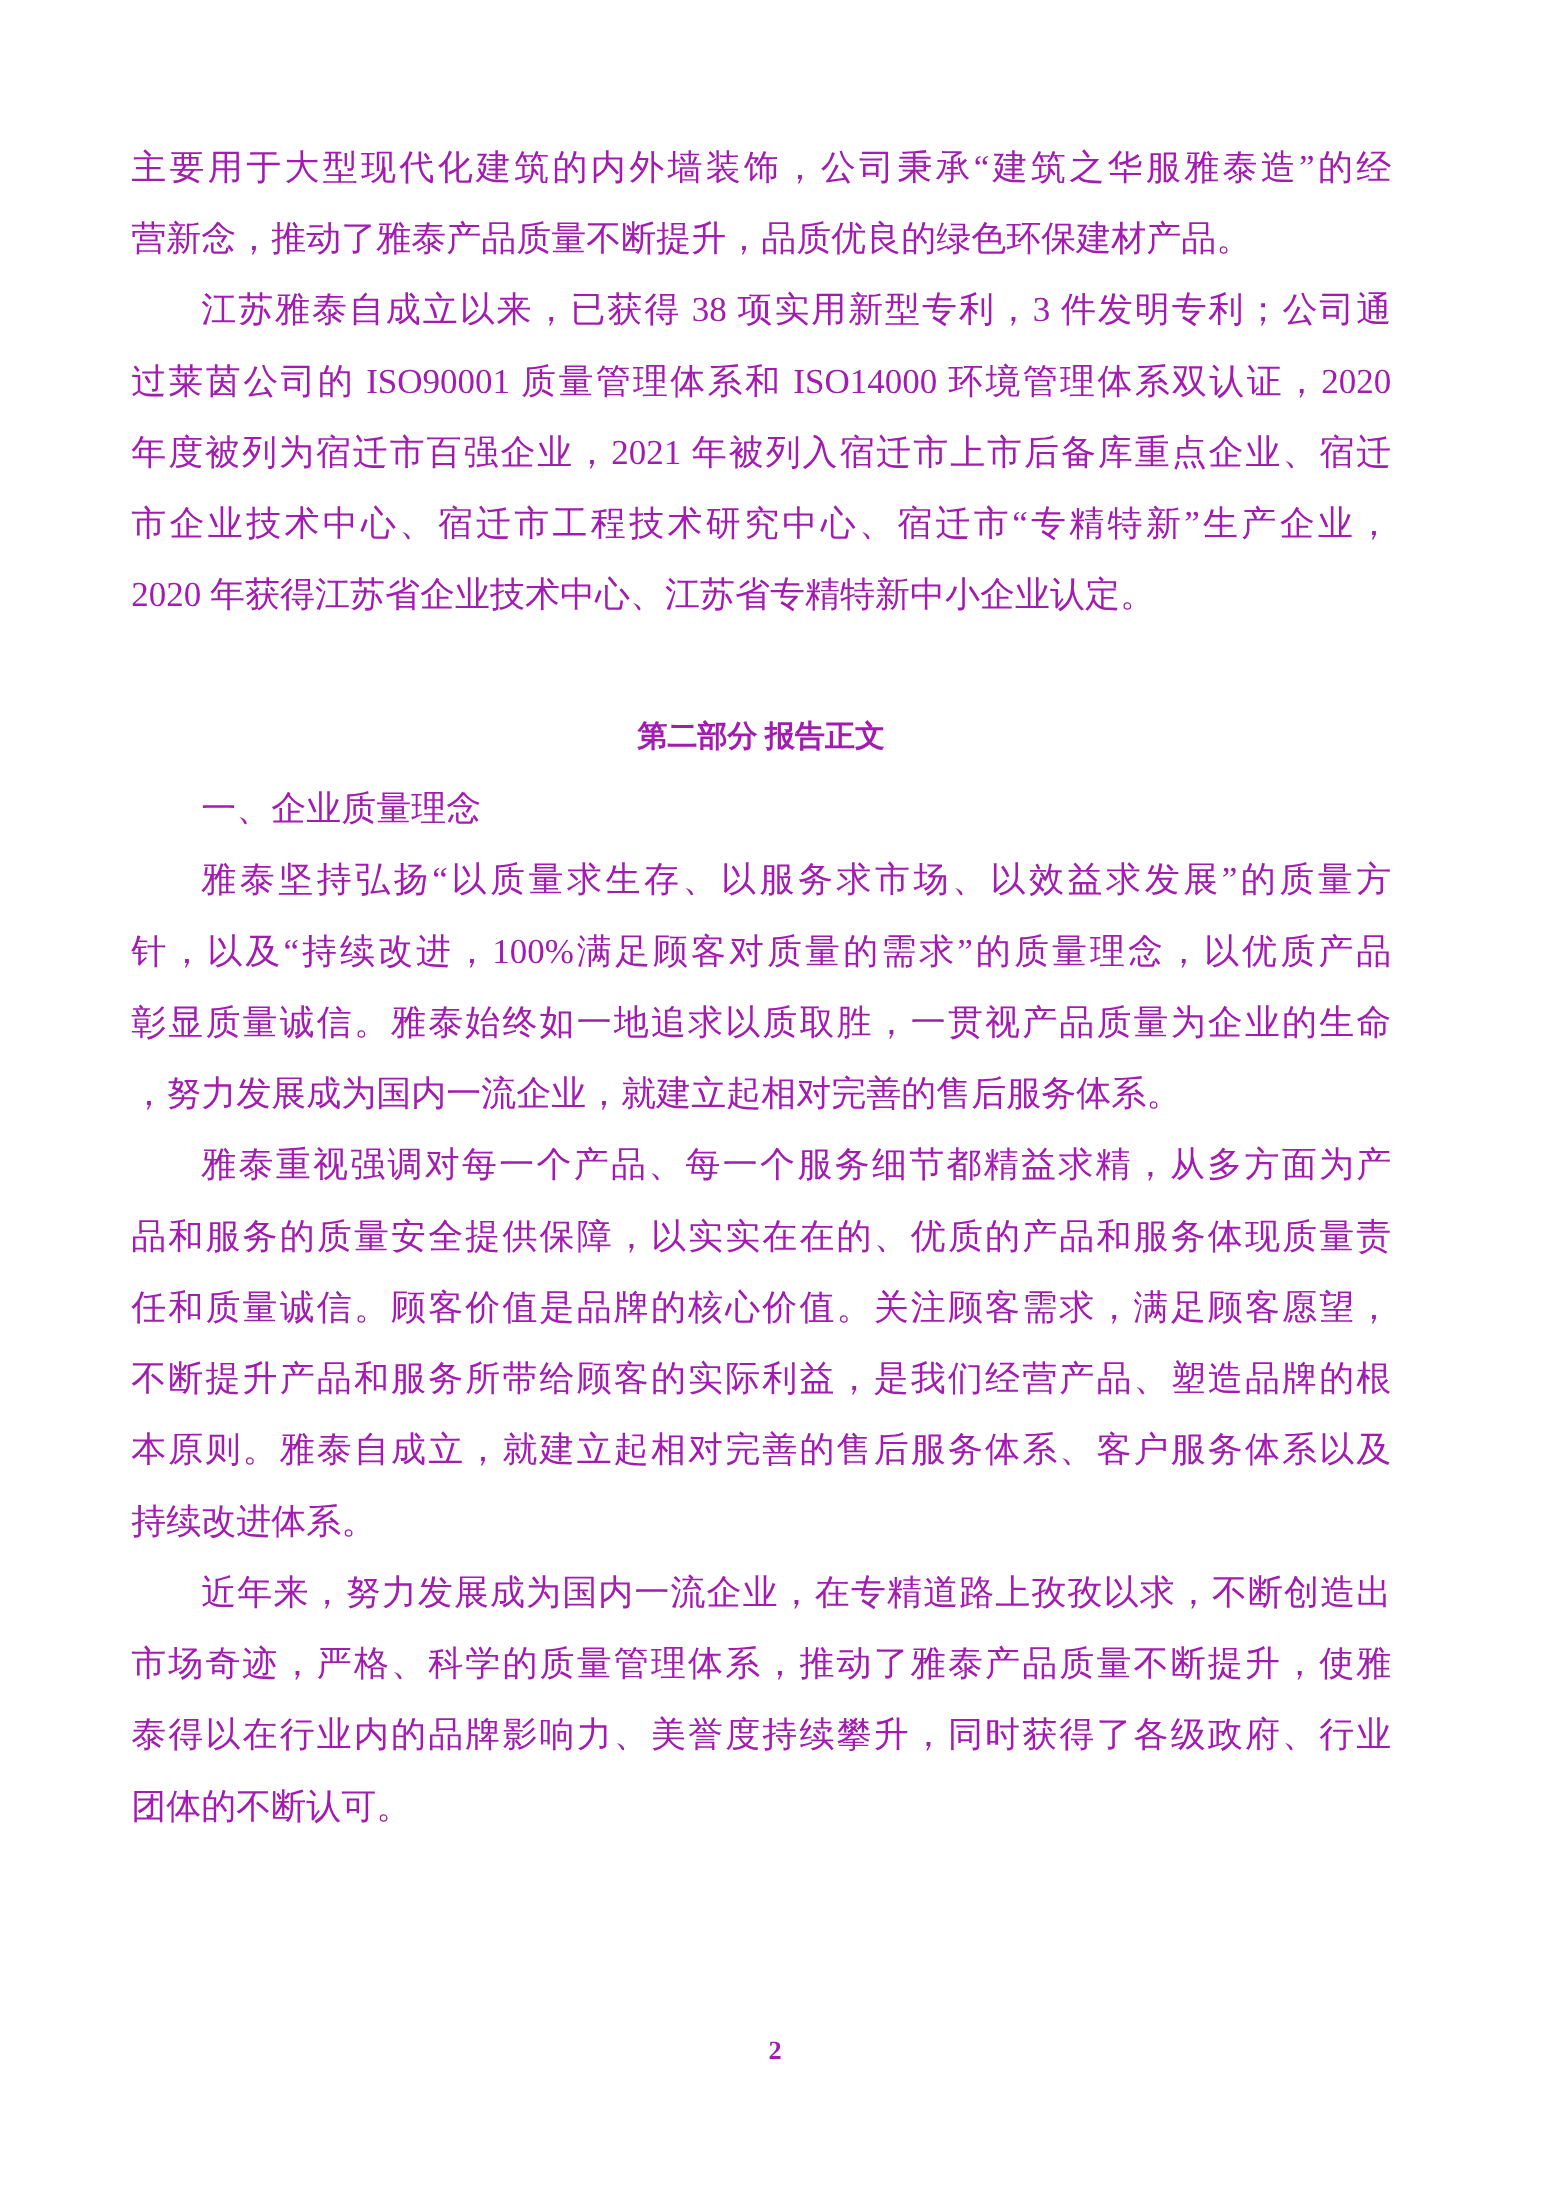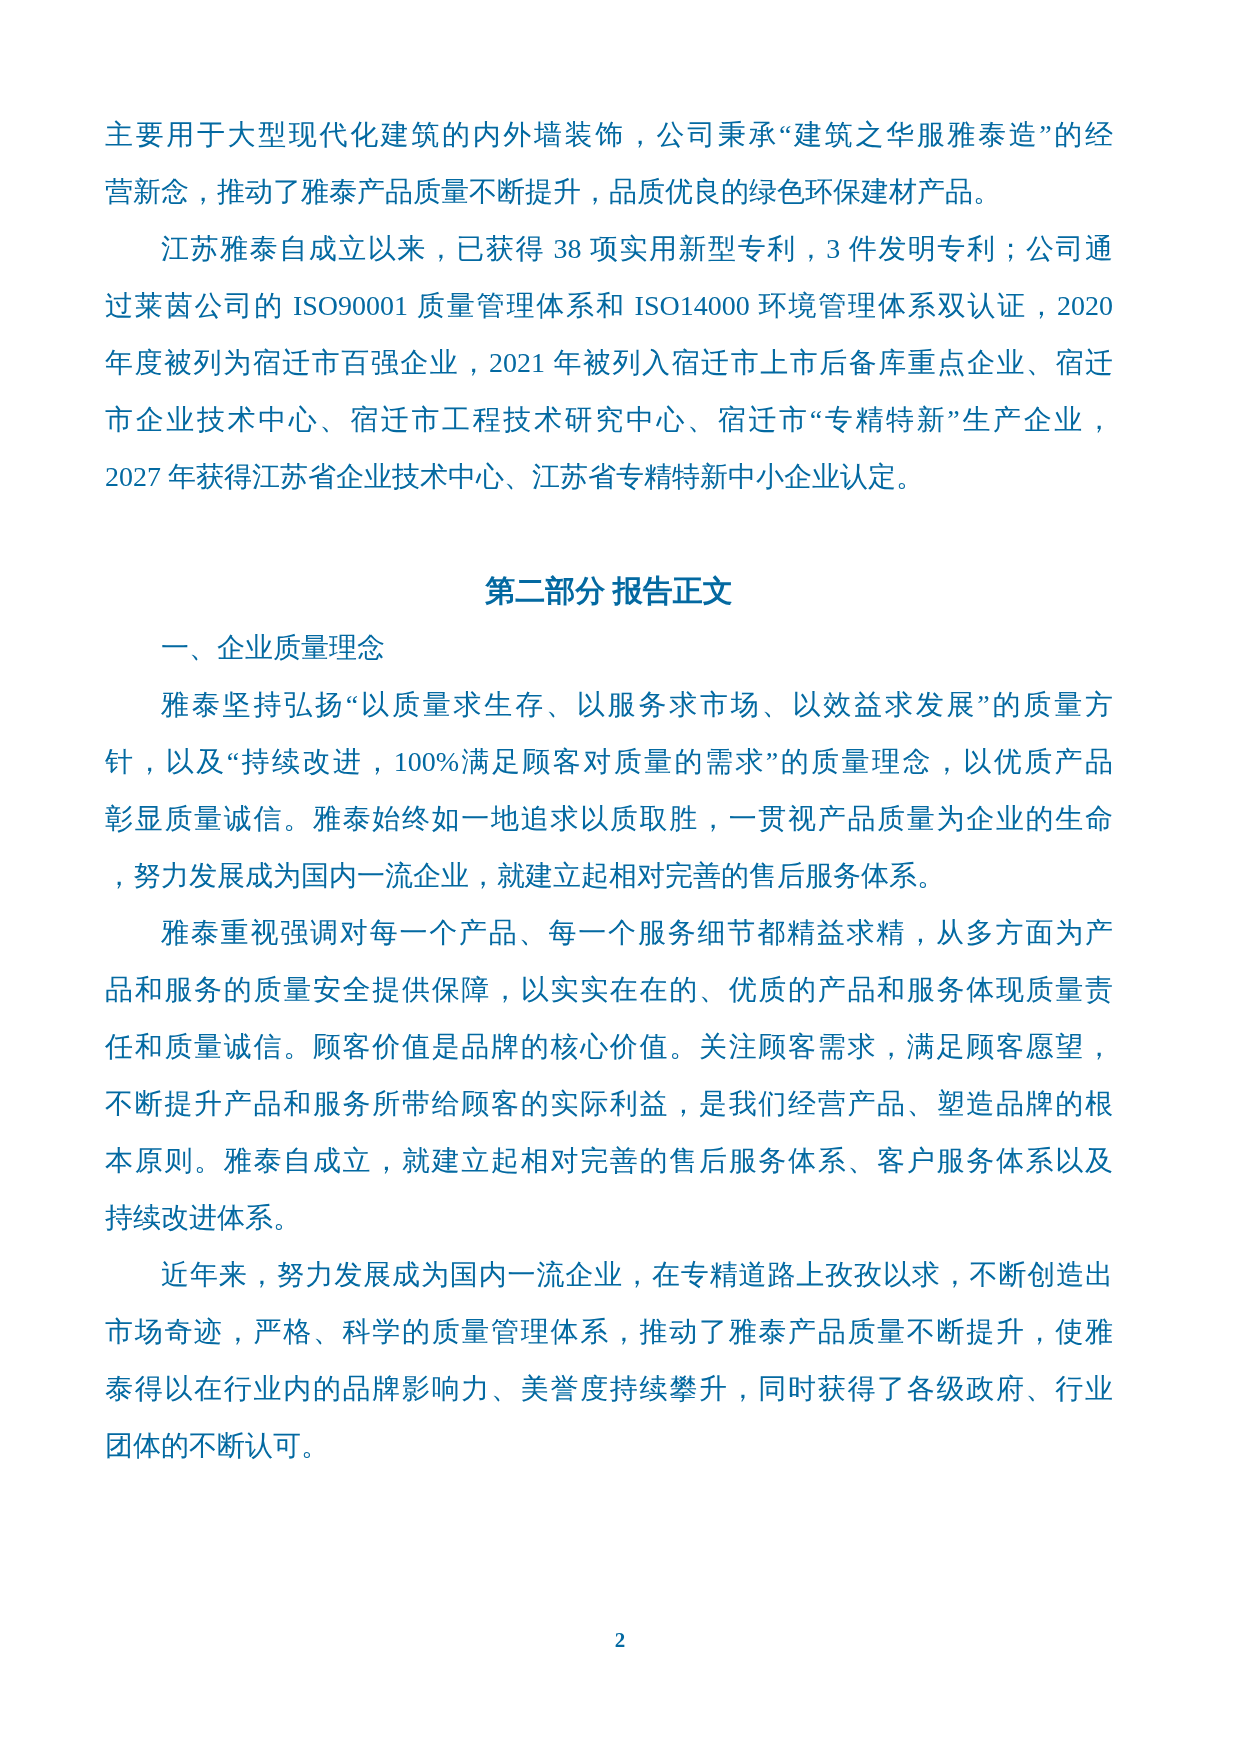--- a/index.html
+++ b/index.html
@@ -5,21 +5,21 @@
   html, body {
     margin: 0;
     padding: 0;
     background: #ffffff;
   }
   .page {
     position: relative;
     width: 1240px;
     height: 1754px;
     background: #ffffff;
-    color: #0369a1;
+    color: #a21caf;
     font-family: "Liberation Serif", "DejaVu Serif", serif;
     overflow: hidden;
   }
   .content {
     position: absolute;
     left: 105px;
     top: 106px;
     width: 1008px;
     font-size: 28px;
     line-height: 57px;
@@ -33,21 +33,21 @@
     text-align: justify;
     text-align-last: justify;
   }
   .line.indent {
     text-indent: 56px;
   }
   .para.heading {
     margin-top: 57px;
     text-align: center;
     font-weight: 700;
-    font-size: 30px;
+    font-size: 24px;
     line-height: 57px;
   }
   .para.heading .line {
     text-align: center;
     white-space: nowrap;
   }
   .page-number {
     position: absolute;
     top: 1626px;
     left: 0;
@@ -65,21 +65,21 @@
   <main class="content">
       <div class="para body">
         <div class="line stretch">主要用于大型现代化建筑的内外墙装饰，公司秉承“建筑之华服雅泰造”的经</div>
         <div class="line">营新念，推动了雅泰产品质量不断提升，品质优良的绿色环保建材产品。</div>
       </div>
       <div class="para body">
         <div class="line stretch indent">江苏雅泰自成立以来，已获得 38 项实用新型专利，3 件发明专利；公司通</div>
         <div class="line stretch">过莱茵公司的 ISO90001 质量管理体系和 ISO14000 环境管理体系双认证，2020</div>
         <div class="line stretch">年度被列为宿迁市百强企业，2021 年被列入宿迁市上市后备库重点企业、宿迁</div>
         <div class="line stretch">市企业技术中心、宿迁市工程技术研究中心、宿迁市“专精特新”生产企业，</div>
-        <div class="line">2027 年获得江苏省企业技术中心、江苏省专精特新中小企业认定。</div>
+        <div class="line">2020 年获得江苏省企业技术中心、江苏省专精特新中小企业认定。</div>
       </div>
       <div class="para heading">
         <div class="line">第二部分 报告正文</div>
       </div>
       <div class="para body">
         <div class="line indent">一、企业质量理念</div>
       </div>
       <div class="para body">
         <div class="line stretch indent">雅泰坚持弘扬“以质量求生存、以服务求市场、以效益求发展”的质量方</div>
         <div class="line stretch">针，以及“持续改进，100%满足顾客对质量的需求”的质量理念，以优质产品</div>

